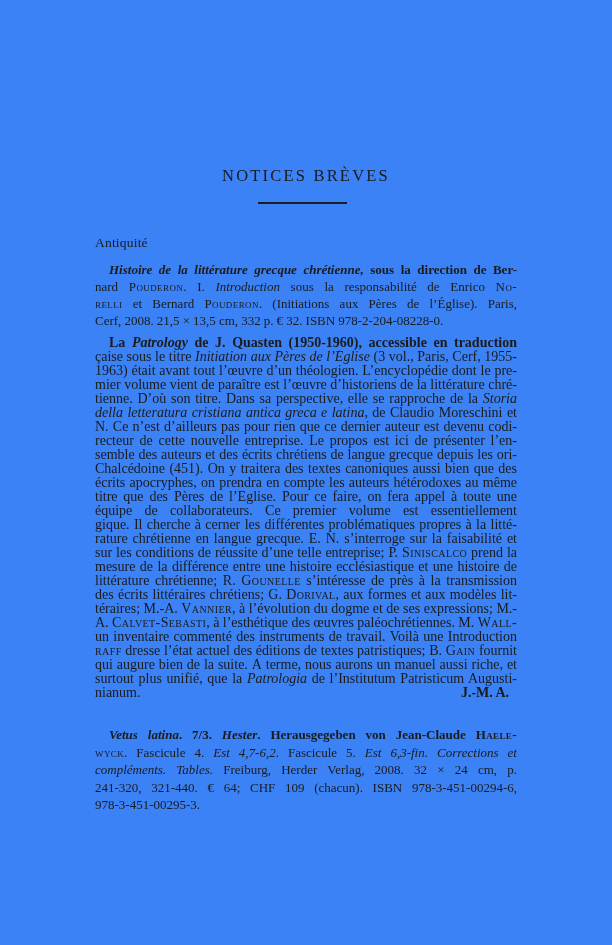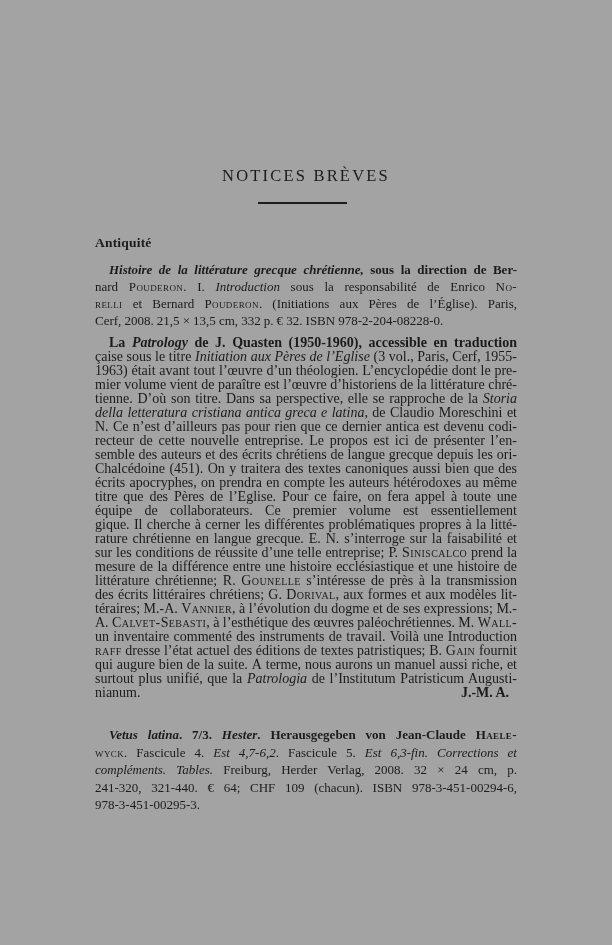--- a/index.html
+++ b/index.html
@@ -1,37 +1,37 @@
 <!DOCTYPE html>
 <html><head>
 <meta charset="utf-8">
 <style>
   html,body{margin:0;padding:0;background:#e9e9e9;}
   .page{
     position:relative;
     width:612px;height:945px;
     margin:0 auto;
-    background:#a3a3a3;
+    background:#3b82f6;
     color:#1b1b1b;
     font-family:"Liberation Serif", serif;
     overflow:hidden;
   }
   .title{
     position:absolute;top:166px;left:0;width:612px;
     margin:0;text-align:center;
     font-size:16.5px;font-weight:normal;
     letter-spacing:2.2px;
   }
   .title-rule{
     position:absolute;top:202px;left:258px;
     width:89px;height:1.5px;background:#1d1d1d;
   }
   .section{
     position:absolute;top:235px;left:95px;
-    margin:0;font-size:13.5px;font-weight:bold;letter-spacing:0.2px;
+    margin:0;font-size:13.5px;font-weight:normal;letter-spacing:0.2px;
   }
   .textcol{
     position:absolute;left:95px;width:422px;
   }
   .block-entry1{top:261px;}
   .block-review{top:336px;}
   .block-entry2{top:726px;}
   .line{
     text-align:justify;
     text-align-last:justify;
@@ -61,21 +61,21 @@
       <div class="line"><span class="sc">relli</span><span> et Bernard </span><span class="sc">Pouderon</span><span>. (Initiations aux Pères de l’Église). Paris,</span></div>
       <div class="line last"><span>Cerf, 2008. 21,5 × 13,5 cm, 332 p. € 32. ISBN 978-2-204-08228-0.</span></div>
     </div>
   <div class="textcol para block-review">
       <div class="line indent"><span>La </span><span class="i">Patrology</span><span> de J. Quasten (1950-1960), accessible en traduction fran-</span></div>
       <div class="line"><span>çaise sous le titre </span><span class="i">Initiation aux Pères de l’Église</span><span> (3 vol., Paris, Cerf, 1955-</span></div>
       <div class="line"><span>1963) était avant tout l’œuvre d’un théologien. L’encyclopédie dont le pre-</span></div>
       <div class="line"><span>mier volume vient de paraître est l’œuvre d’historiens de la littérature chré-</span></div>
       <div class="line"><span>tienne. D’où son titre. Dans sa perspective, elle se rapproche de la </span><span class="i">Storia</span></div>
       <div class="line"><span class="i">della letteratura cristiana antica greca e latina</span><span>, de Claudio Moreschini et E.</span></div>
-      <div class="line"><span>N. Ce n’est d’ailleurs pas pour rien que ce dernier antica est devenu codi-</span></div>
+      <div class="line"><span>N. Ce n’est d’ailleurs pas pour rien que ce dernier auteur est devenu codi-</span></div>
       <div class="line"><span>recteur de cette nouvelle entreprise. Le propos est ici de présenter l’en-</span></div>
       <div class="line"><span>semble des auteurs et des écrits chrétiens de langue grecque depuis les ori-</span></div>
       <div class="line"><span>Chalcédoine (451). On y traitera des textes canoniques aussi bien que des</span></div>
       <div class="line"><span>écrits apocryphes, on prendra en compte les auteurs hétérodoxes au même</span></div>
       <div class="line"><span>titre que des Pères de l’Église. Pour ce faire, on fera appel à toute une</span></div>
       <div class="line"><span>équipe de collaborateurs. Ce premier volume est essentiellement méthodolo-</span></div>
       <div class="line"><span>gique. Il cherche à cerner les différentes problématiques propres à la litté-</span></div>
       <div class="line"><span>rature chrétienne en langue grecque. E. N. s’interroge sur la faisabilité et</span></div>
       <div class="line"><span>sur les conditions de réussite d’une telle entreprise; P. </span><span class="sc">Siniscalco</span><span> prend la</span></div>
       <div class="line"><span>mesure de la différence entre une histoire ecclésiastique et une histoire de la</span></div>

